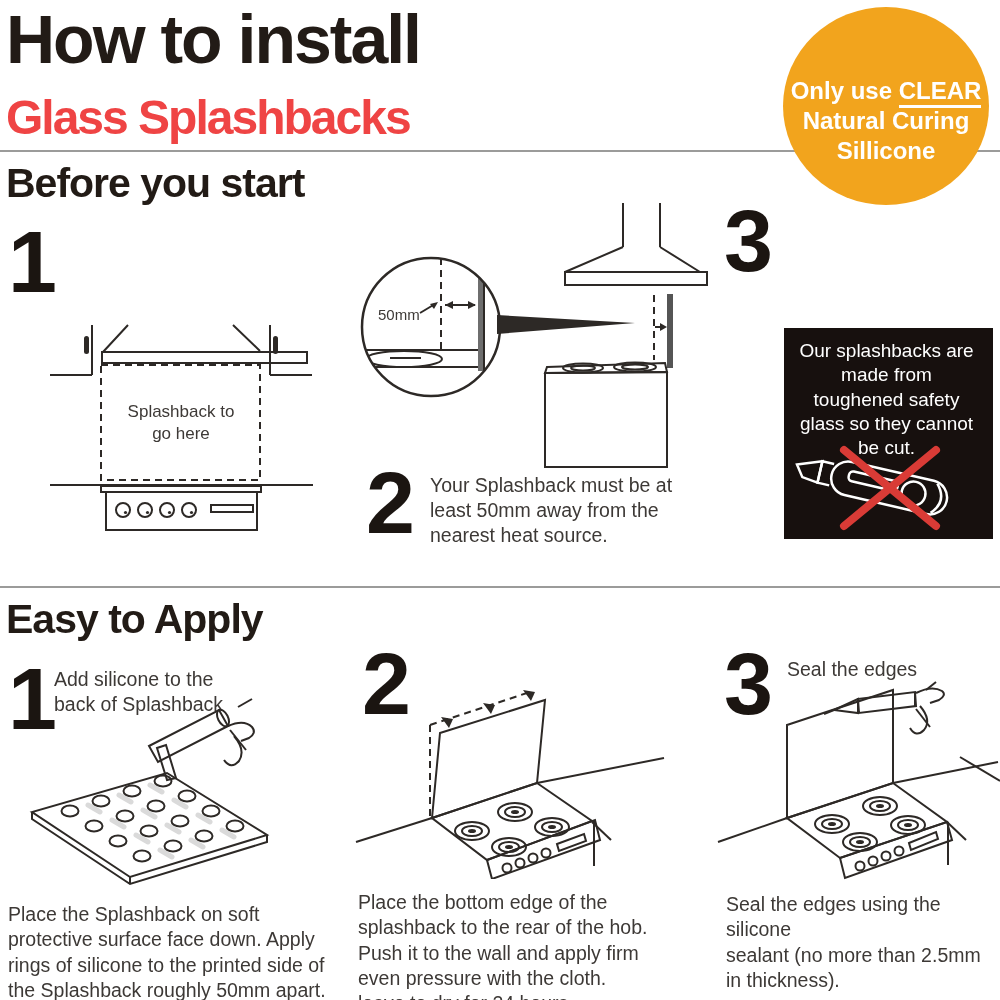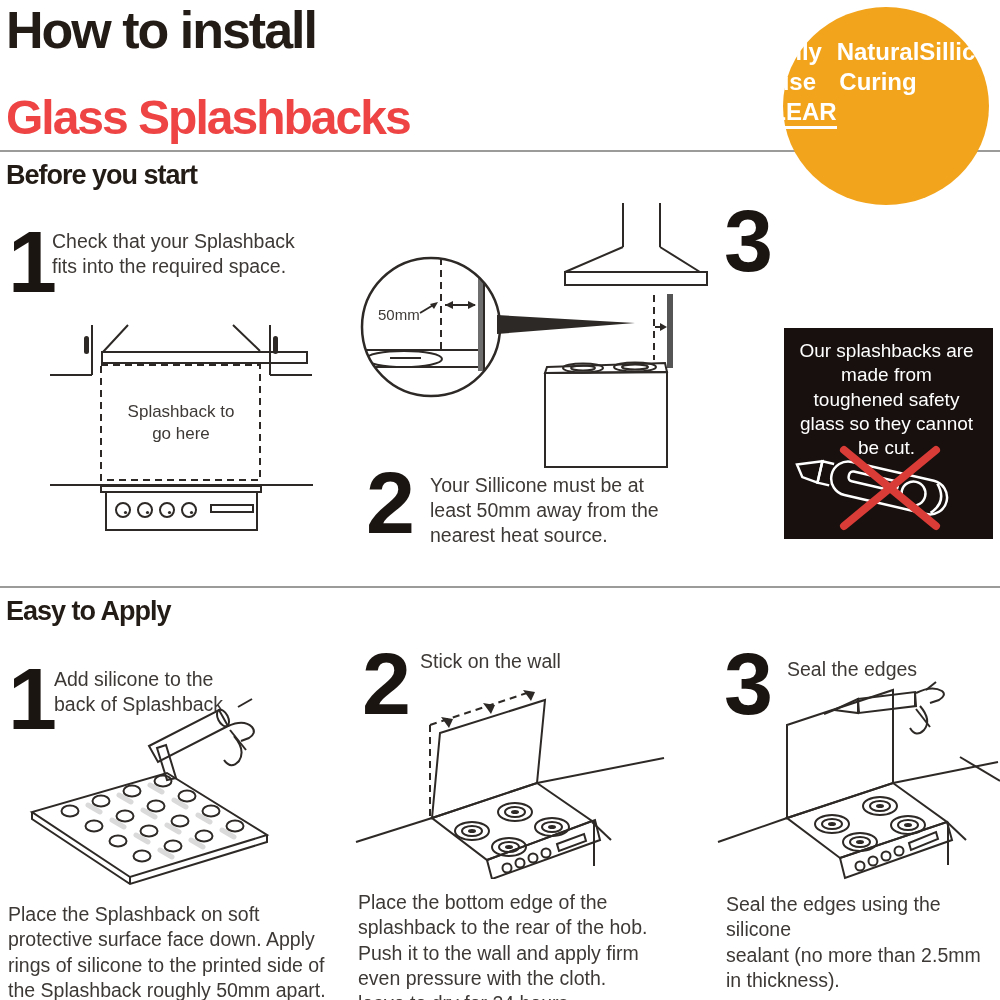--- a/index.html
+++ b/index.html
@@ -1,33 +1,33 @@
 <!DOCTYPE html>
 <html><head>
 <meta charset="utf-8">
 <style>
   * { margin:0; padding:0; box-sizing:border-box; }
   body { background:#e8e8e8; font-family:"Liberation Sans","DejaVu Sans",sans-serif; }
   #canvas { position:relative; width:1000px; height:1000px; background:#ffffff; overflow:hidden; margin:0 auto; }
   .abs { position:absolute; }
 
-  .title1 { left:6px; top:0px; font-size:52px; font-weight:bold; color:#221b16; letter-spacing:-2px; }
+  .title1 { left:6px; top:0px; font-size:68px; font-weight:bold; color:#221b16; letter-spacing:-2px; }
   .title2 { left:6px; top:47px; font-size:48px; font-weight:bold; color:#ef4444; letter-spacing:-2px;margin-top:43px; }
 
   .divider { left:0; width:1000px; height:2px; background:#9b9b9a; }
   .divider-1 { top:150px; }
   .divider-2 { top:586px; }
 
   .badge { left:783px; top:7px; width:206px; height:198px; border-radius:50%;
            background:#F2A41D; color:#ffffff; font-weight:bold; text-align:center;
-           font-size:24px; line-height:1.24; display:flex; flex-direction:row;
+           font-size:24px; line-height:1.24; display:flex; flex-direction:column;
            justify-content:center; padding-top:30px; z-index:5; }
   .badge .u { border-bottom:3px solid #ffffff; padding-bottom:1px; }
 
-  .h2 { font-size:27px; font-weight:bold; color:#221b16; letter-spacing:-1px; }
+  .h2 { font-size:41px; font-weight:bold; color:#221b16; letter-spacing:-1px; }
   .h2-before { left:6px; top:160px; }
   .h2-apply  { left:6px; top:596px;text-align:right; }
 
   .num { font-size:88px; line-height:1; font-weight:bold; color:#1b1511; letter-spacing:-3px; }
   .step-text { font-size:19.5px; line-height:1.27; color:#3d3936; white-space:pre-line; }
   .para { font-size:19.5px; line-height:1.3; color:#3d3936; white-space:pre-line; }
 
   .warnbox { left:784px; top:328px; width:209px; height:211px; background:#17100E; }
   .warn-text { position:absolute; top:11px; right:12px; left:8px; text-align:center;
                color:#ffffff; font-size:19px; line-height:1.28; white-space:pre-line; }
@@ -51,22 +51,20 @@
 
   <div class="abs badge">
     <div><span>Only use </span><span class="u">CLEAR</span></div>
     <div>Natural Curing</div>
     <div>Sillicone</div>
   </div>
 
   <div class="abs h2 h2-before">Before you start</div>
 
   <div class="abs num" style="left:8px; top:218px;">1</div>
-  <div class="abs step-text" style="left:52px; top:229px; width:260px;">Check that your Splashback
-fits into the required space.</div>
 
   <svg class="abs" style="left:45px; top:320px;" width="270" height="228" viewBox="0 0 270 228">
 
     <path class="line" d="M47,5 V55 M47,55 H5"></path>
     <rect class="fillDark" x="39" y="16" width="5" height="18" rx="2.5"></rect>
     <path class="line" d="M225,5 V55 M225,55 H267"></path>
     <rect class="fillDark" x="228" y="16" width="5" height="18" rx="2.5"></rect>
 
     <path class="line" d="M83,5 L58,32 M188,5 L215,31"></path>
     <rect class="line" x="57" y="32" width="205" height="11"></rect>
@@ -126,21 +124,21 @@
 
     <polygon class="line" points="202,164 320,160 322,169 200,170"></polygon>
     <ellipse class="line" cx="238" cy="165" rx="20" ry="4.5"></ellipse>
     <ellipse class="line" cx="238" cy="165" rx="12" ry="2.5"></ellipse>
     <ellipse class="line" cx="290" cy="164" rx="21" ry="4.5"></ellipse>
     <ellipse class="line" cx="290" cy="164" rx="13" ry="2.5"></ellipse>
     <path class="line" d="M200,170 L322,169 L322,264 L200,264 Z"></path>
   </svg>
 
   <div class="abs num" style="left:366px; top:459px;">2</div>
-  <div class="abs step-text" style="left:430px; top:473px; width:260px;">Your Sillicone must be at
+  <div class="abs step-text" style="left:430px; top:473px; width:260px;">Your Splashback must be at
 least 50mm away from the
 nearest heat source.</div>
 
   <div class="abs num" style="left:724px; top:197px;">3</div>
 
   <div class="abs warnbox">
     <div class="warn-text">Our splashbacks are
 made from
 toughened safety
 glass so they cannot
@@ -208,21 +206,20 @@
       <path class="line" d="M228,19 l14,-8"></path>
     </g>
   </svg>
 
   <div class="abs para" style="left:8px; top:902px; width:345px;">Place the Splashback on soft
 protective surface face down. Apply
 rings of silicone to the printed side of
 the Splashback roughly 50mm apart.</div>
 
   <div class="abs num" style="left:362px; top:640px;">2</div>
-  <div class="abs step-text" style="left:420px; top:649px; width:220px;">Stick on the wall</div>
 
   <svg class="abs" style="left:352px; top:684px;" width="315" height="195" viewBox="0 0 315 195">
 
     <path class="line" d="M4,158 L80,134"></path>
     <path class="line" d="M185,99 L312,74"></path>
     <path class="line" d="M240,138 L259,156"></path>
     <path class="line" d="M242,136 V182"></path>
 
     <polygon class="line" points="88,49 193,16 185,99 80,134" fill="#ffffff"></polygon>
     <path class="dash" d="M78,41 L175,9" stroke-dasharray="6 5"></path>

